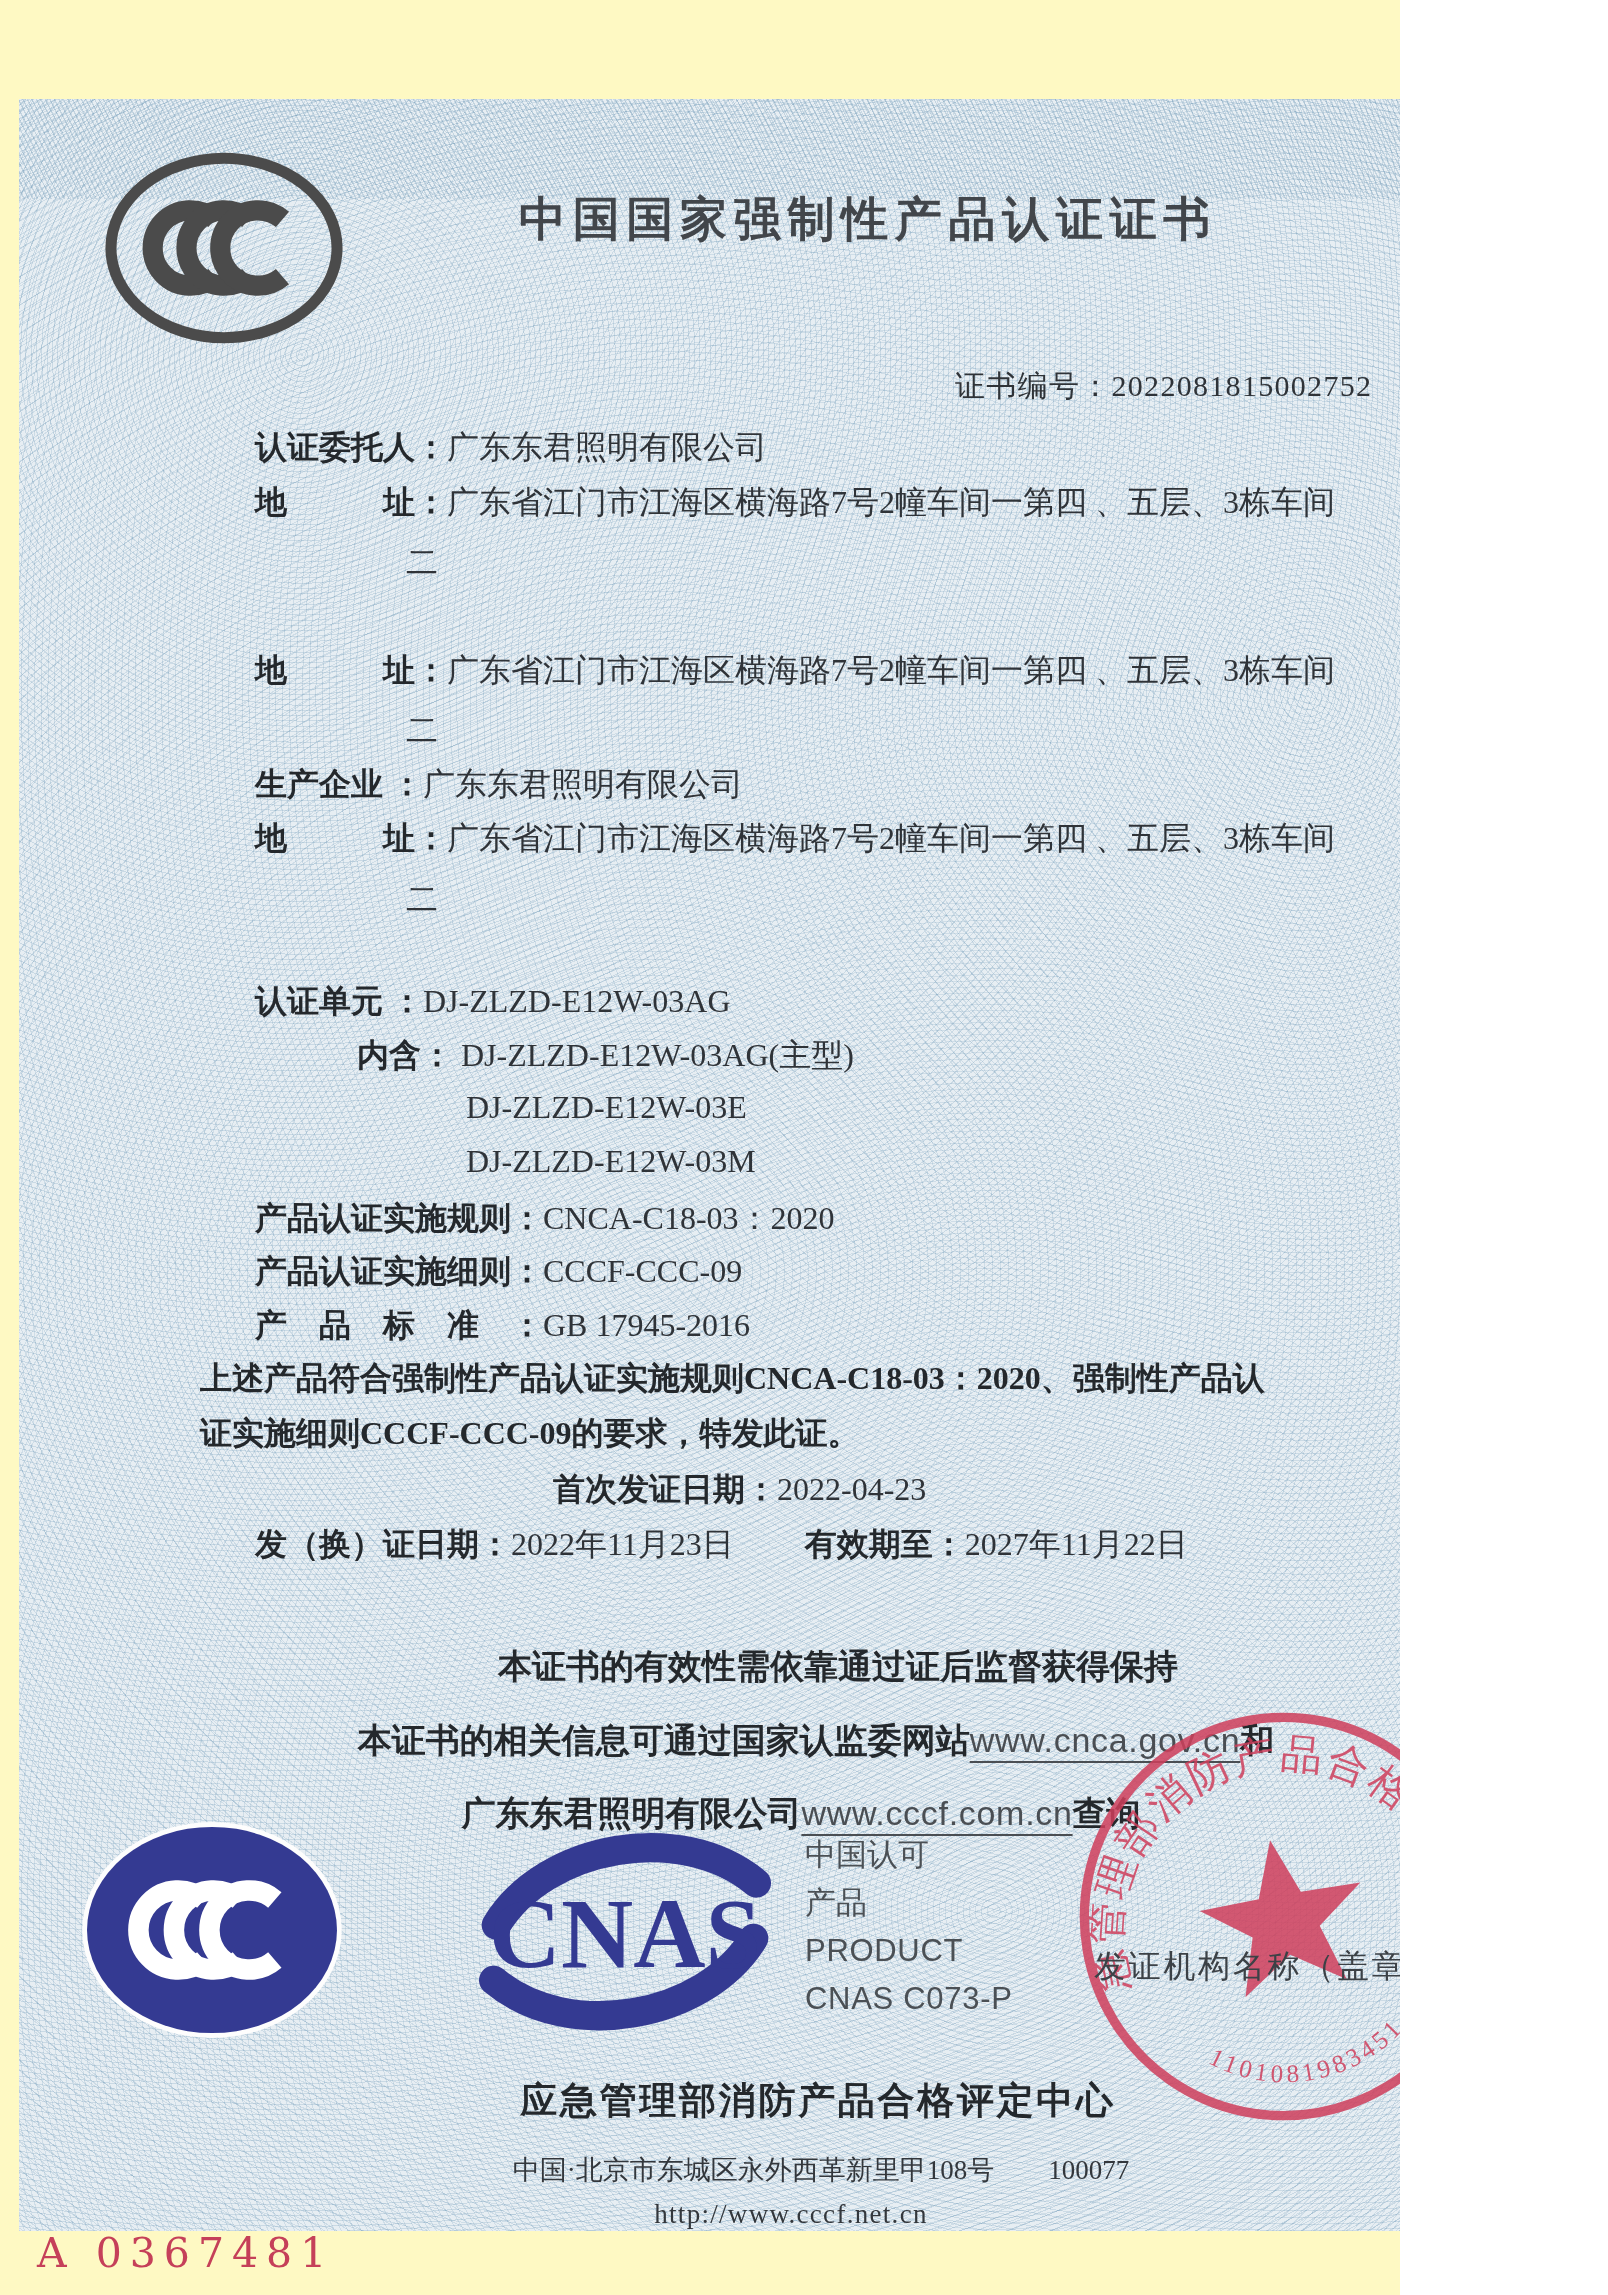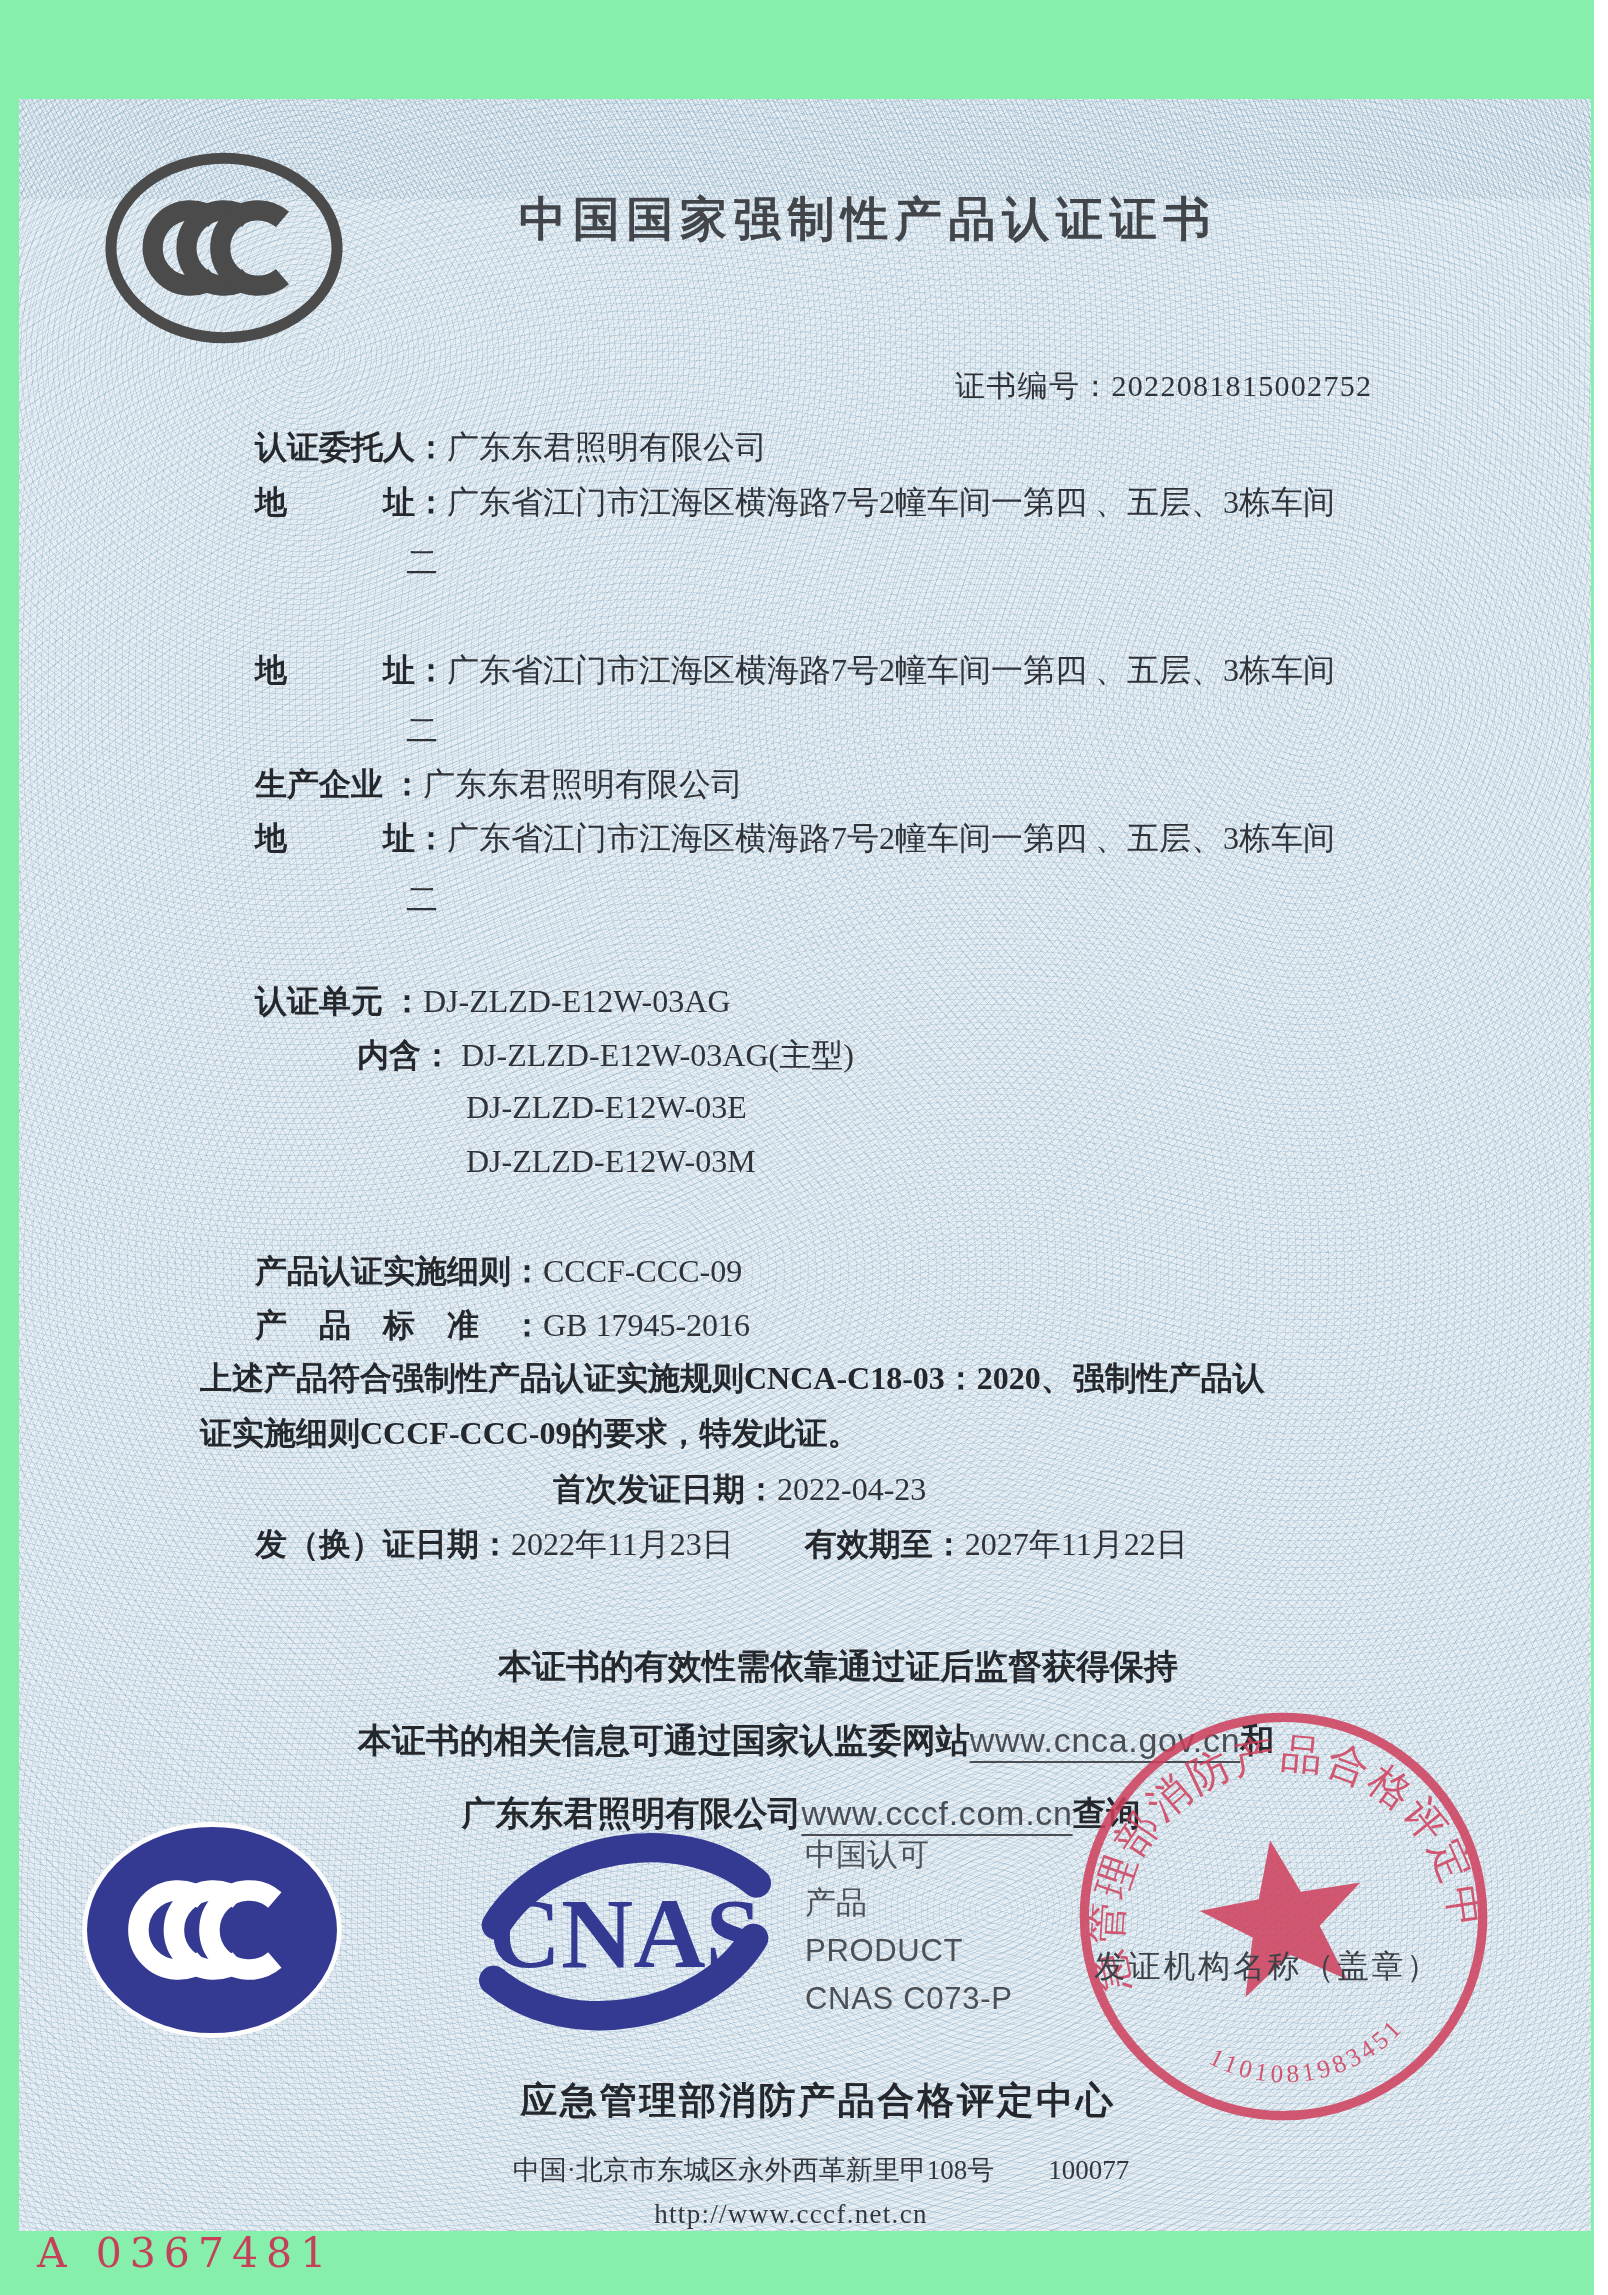--- a/index.html
+++ b/index.html
@@ -1,16 +1,16 @@
 <!DOCTYPE html>
 <html style="font-size:10.7px"><head>
 <meta charset="utf-8">
 <style>
   html,body{margin:0;padding:0;background:#ffffff;}
-  .page{position:relative;width:1594px;height:2295px;background:#86efac;overflow:hidden;
+  .page{position:relative;width:1400px;height:2295px;background:#fef9c3;overflow:hidden;
         font-family:"Liberation Serif",serif;color:#2f3338;}
   .pattern{position:absolute;left:18.7px;top:99px;width:1572px;height:2132px;
     background-color:#e7eef3;
     background-image:
       repeating-radial-gradient(circle at 18% 12%, rgba(96,143,176,.22) 0 1px, rgba(231,238,243,0) 1px 5.3px),
       repeating-radial-gradient(circle at 82% 28%, rgba(96,143,176,.20) 0 1px, rgba(231,238,243,0) 1px 6.7px),
       repeating-radial-gradient(circle at 40% 55%, rgba(96,143,176,.18) 0 1px, rgba(231,238,243,0) 1px 8px),
       repeating-radial-gradient(circle at 62% 85%, rgba(96,143,176,.18) 0 1px, rgba(231,238,243,0) 1px 6px);}
   .pattern-top{position:absolute;left:18.7px;top:99px;width:1572px;height:100px;
     background:repeating-linear-gradient(63deg, rgba(104,146,176,.28) 0 1.3px, rgba(238,243,246,.0) 1.3px 4px);}
@@ -85,20 +85,23 @@
     <span class="lbl">认证单元 ：</span><span class="val">DJ-ZLZD-E12W-03AG</span>
   </div>
 
   <div class="abs inc-row" style="top:1034px;">
     <span class="lbl" style="font-weight:bold;color:#24282c;">内含：</span>
     <span class="val">DJ-ZLZD-E12W-03AG(主型)</span>
   </div>
   <div class="abs inc-val" style="top:1089px;">DJ-ZLZD-E12W-03E</div>
   <div class="abs inc-val" style="top:1143px;">DJ-ZLZD-E12W-03M</div>
 
+  <div class="abs row" style="top:1197px;">
+    <span class="lbl">产品认证实施规则：</span><span class="val">CNCA-C18-03：2020</span>
+  </div>
   <div class="abs row" style="top:1250px;">
     <span class="lbl">产品认证实施细则：</span><span class="val">CCCF-CCC-09</span>
   </div>
   <div class="abs row" style="top:1304px;">
     <span class="lbl">产　品　标　准　：</span><span class="val">GB 17945-2016</span>
   </div>
 
   <div class="abs para" style="top:1357px;">上述产品符合强制性产品认证实施规则CNCA-C18-03：2020、强制性产品认</div>
   <div class="abs para" style="top:1412px;">证实施细则CCCF-CCC-09的要求，特发此证。</div>
 

